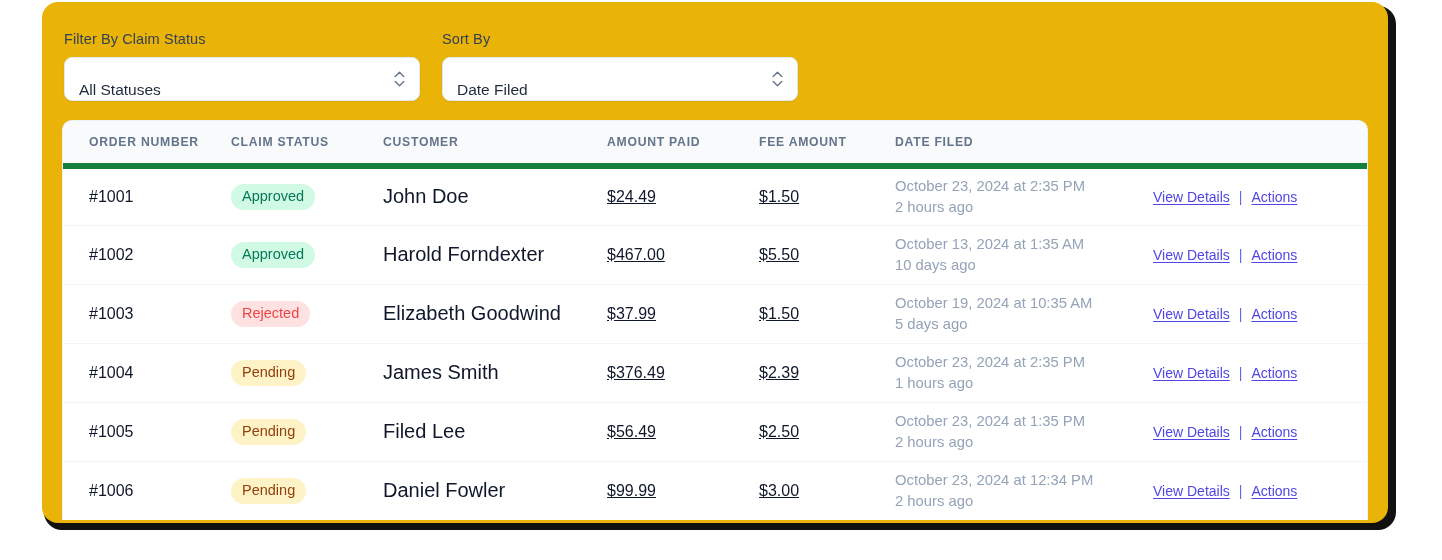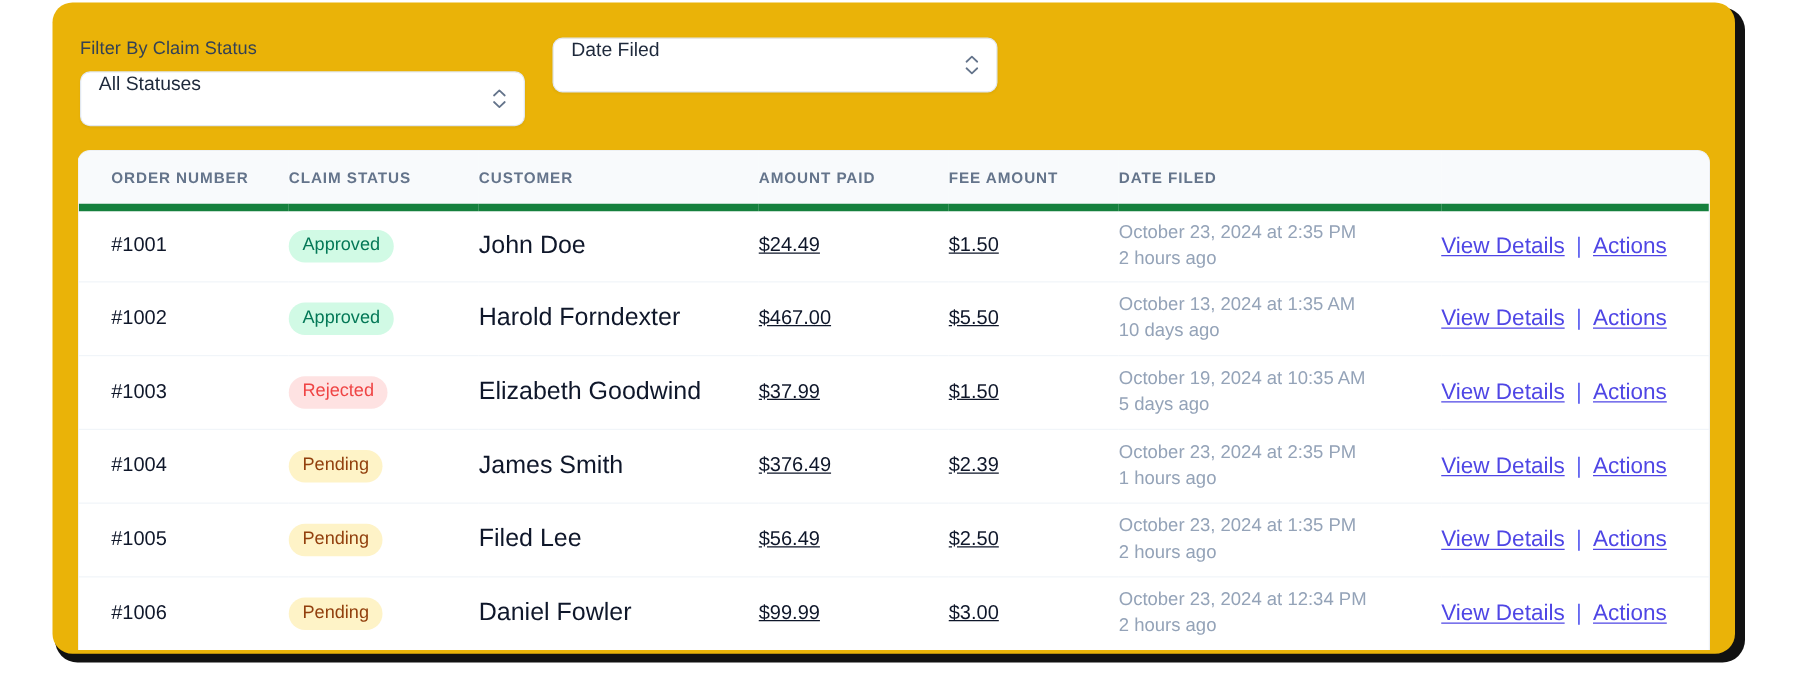--- a/index.html
+++ b/index.html
@@ -56,21 +56,21 @@
     margin-bottom: 9px;
     line-height: 18px;
   }
   .select {
     position: relative;
     height: 44px;
     background: #ffffff;
     border: 1px solid #e2e8f0;
     border-radius: 8px;
     display: flex;
-    align-items: flex-start;
+    align-items: flex-end;
     padding: 0 14px;
     box-shadow: 0 1px 2px rgba(15,23,42,0.05);
     cursor: pointer;
   }
   .select-value {
     font-size: 15.5px;
     color: #1e293b;
     line-height: 20px;
   }
   .select-arrows {
@@ -159,21 +159,21 @@
   .date-rel {
     font-size: 14.8px;
     color: #94a3b8;
     line-height: 21px;
   }
 
   .actions {
     display: flex;
     align-items: center;
     gap: 9px;
-    font-size: 18px;
+    font-size: 14px;
     white-space: nowrap;
   }
   .actions a {
     color: #4f46e5;
     text-decoration: underline;
     text-underline-offset: 2px;
     cursor: pointer;
   }
   .sep { color: #6366f1; }
 </style>
@@ -196,20 +196,21 @@
               <path d="M1.2 5.4L5.5 1.3L9.8 5.4" fill="none" stroke="#64748b" stroke-width="1.4" stroke-linecap="round" stroke-linejoin="round"></path>
             </svg>
             <svg class="chev" width="11" height="7" viewBox="0 0 11 7" aria-hidden="true">
               <path d="M1.2 1.6L5.5 5.7L9.8 1.6" fill="none" stroke="#64748b" stroke-width="1.4" stroke-linecap="round" stroke-linejoin="round"></path>
             </svg>
           </span>
         </div>
       </div>
 
       <div class="field">
+        <div class="field-label">Sort By</div>
         <div class="select">
           <span class="select-value">Date Filed</span>
           <span class="select-arrows">
             <svg class="chev" width="11" height="7" viewBox="0 0 11 7" aria-hidden="true">
               <path d="M1.2 5.4L5.5 1.3L9.8 5.4" fill="none" stroke="#64748b" stroke-width="1.4" stroke-linecap="round" stroke-linejoin="round"></path>
             </svg>
             <svg class="chev" width="11" height="7" viewBox="0 0 11 7" aria-hidden="true">
               <path d="M1.2 1.6L5.5 5.7L9.8 1.6" fill="none" stroke="#64748b" stroke-width="1.4" stroke-linecap="round" stroke-linejoin="round"></path>
             </svg>
           </span>

